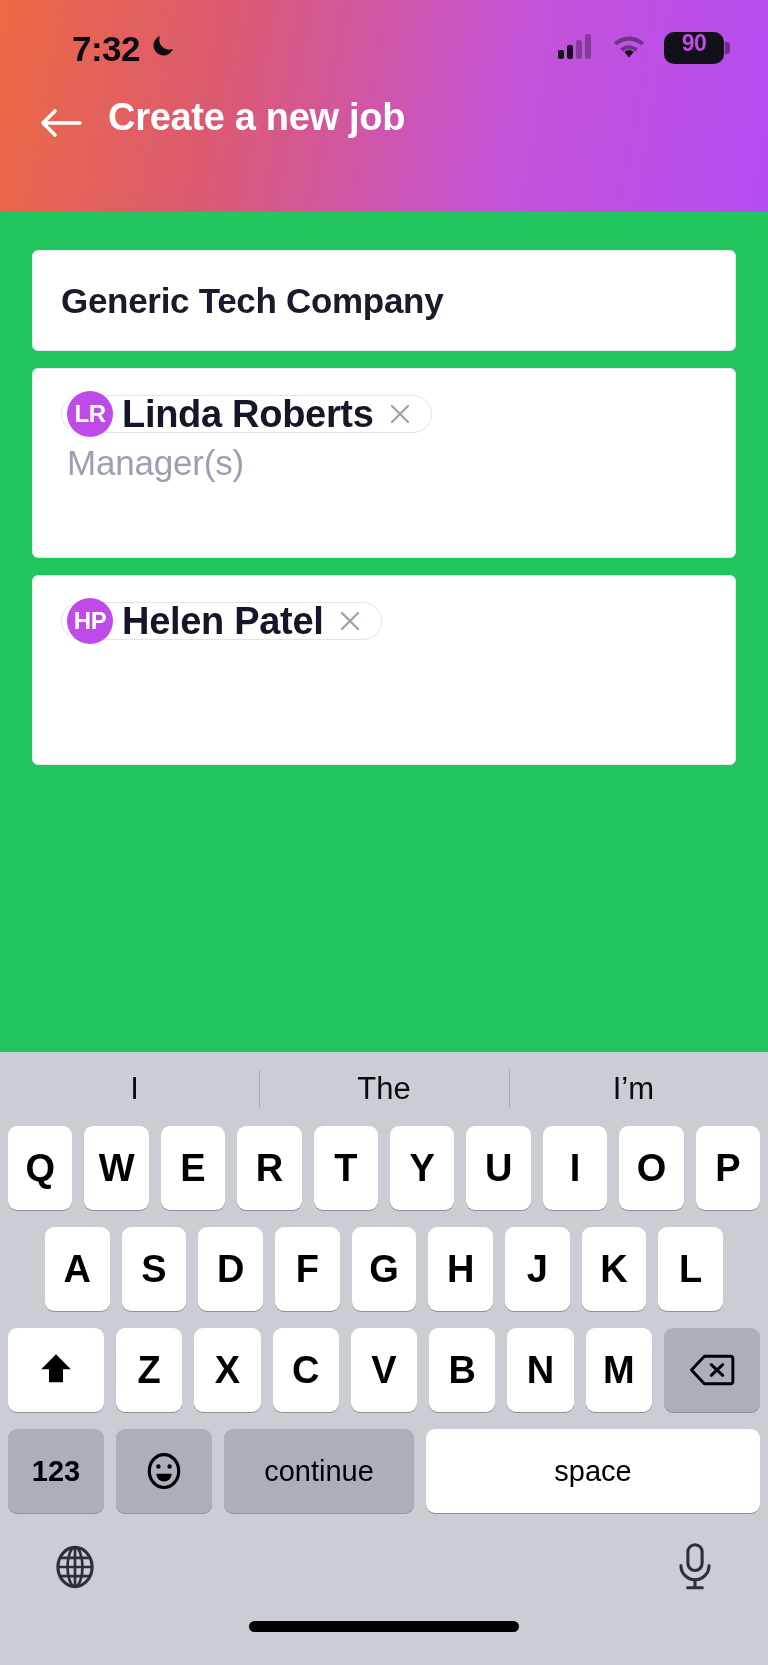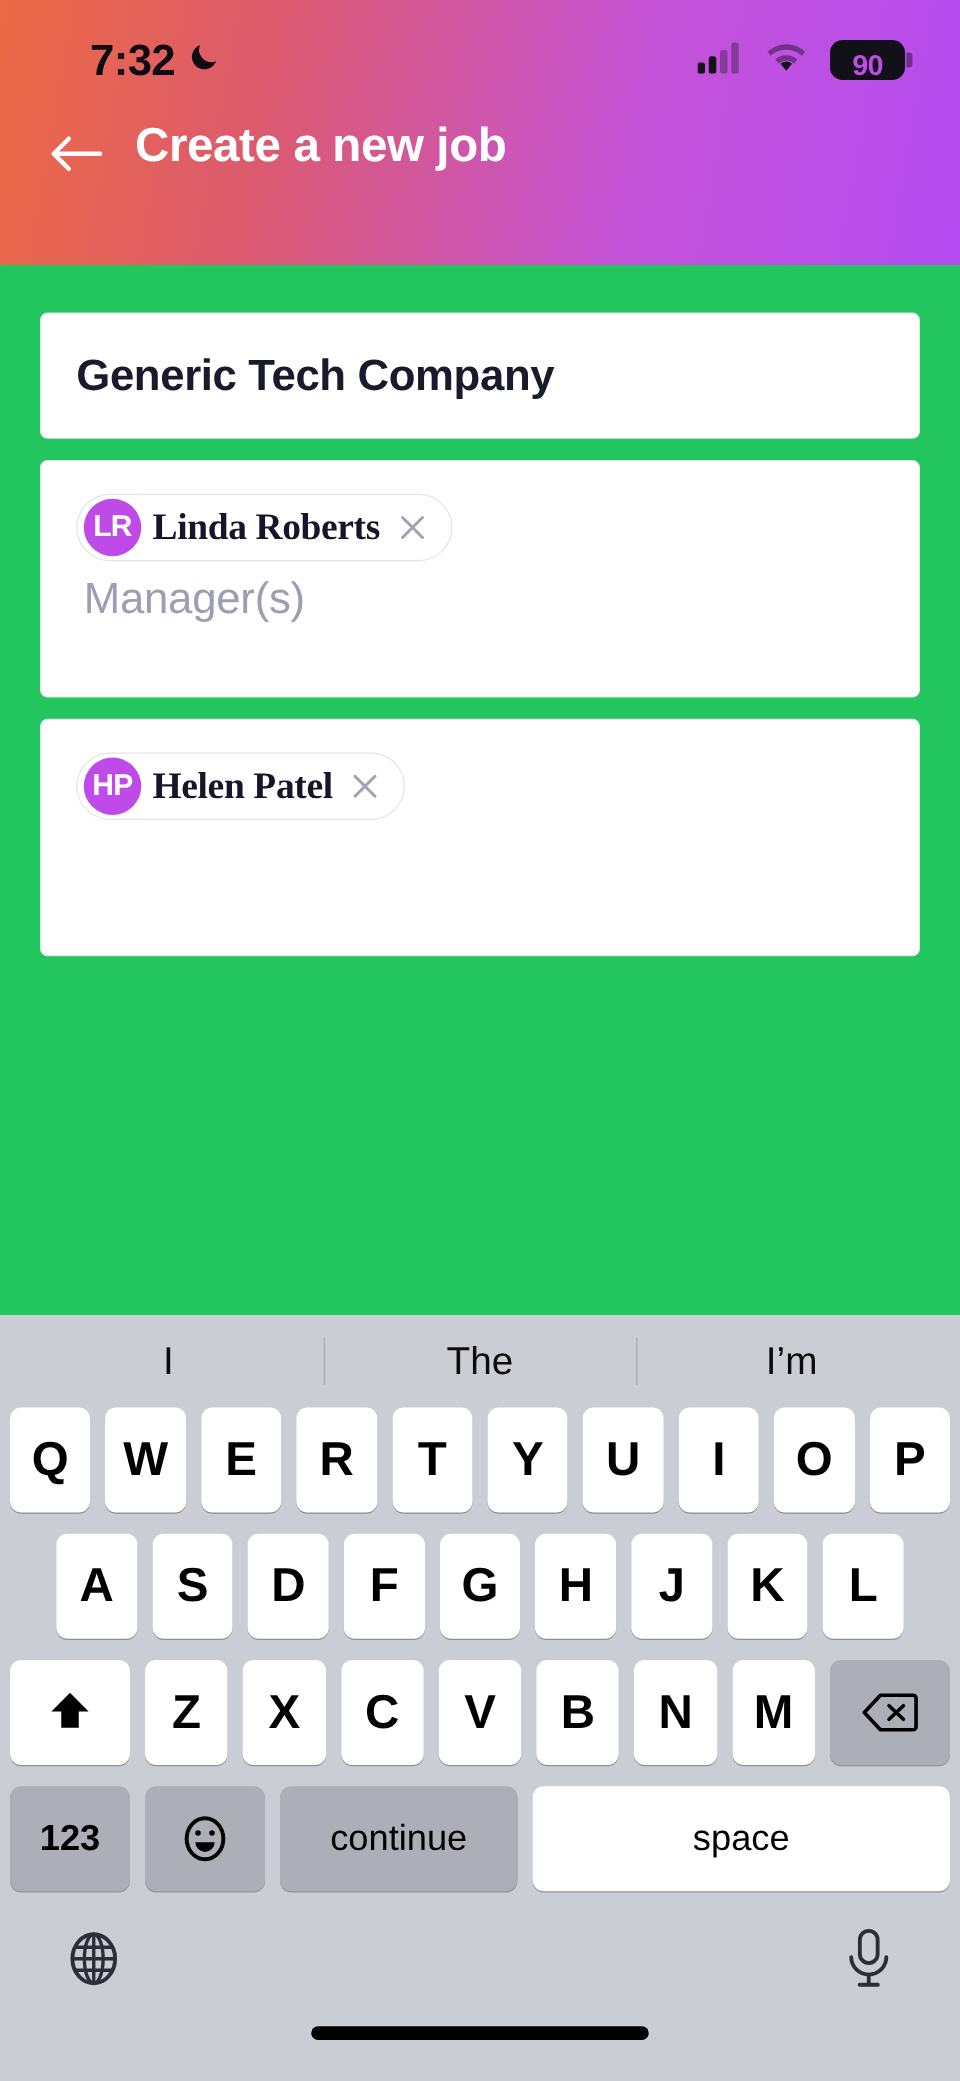--- a/index.html
+++ b/index.html
@@ -35,21 +35,21 @@
     color: #0E0B14;
   }
   .status-time {
     font-size: 35px; font-weight: bold; letter-spacing: -0.5px;
     color: #0E0B14; line-height: 1;
   }
   .moon-icon { display: block; }
   .status-right { display: flex; align-items: center; gap: 17px; }
   .battery-pill {
     position: relative;
-    display: flex; align-items: flex-end; justify-content: center;
+    display: flex; align-items: flex-start; justify-content: center;
     background: #121019;
     border-radius: 10px;
     width: 60px; height: 32px;
   }
   .battery-pill .lvl {
     font-size: 23px; font-weight: bold; color: #C04BE8; line-height: 1;
     letter-spacing: -0.5px;
   }
   .battery-nub {
     position: absolute; right: -6px; top: 10px;
@@ -103,34 +103,33 @@
   }
 
   .chip {
     display: inline-flex; align-items: center;
     align-self: flex-start;
     border: 1px solid #E3E4EB;
     border-radius: 40px;
     background: #FFFFFF;
     padding: 4px 16px 4px 5px;
     gap: 9px;
-    height: 54px;
+    height: 38px;
     cursor: pointer;
   }
   .avatar {
     width: 46px; height: 46px; border-radius: 50%;
     background: #BE4AE8;
     color: #FFFFFF;
     display: flex; align-items: center; justify-content: center;
     font-size: 24px; font-weight: bold; letter-spacing: -0.5px;
   }
   .chip-name {
-    font-size: 30px; font-weight: bold; color: #15162A;
+    font-size: 38px; font-weight: bold; color: #15162A;
     letter-spacing: -0.3px;
-    font-family: Liberation Serif, serif;
   }
   .chip-x {
     display: flex; align-items: center; justify-content: center;
     width: 30px; height: 30px; margin-left: 2px;
     cursor: pointer;
   }
 
   .placeholder-row { display: flex; align-items: center; padding-left: 2px; }
   .caret {
     width: 4px; height: 48px; background: #B34BE8;

